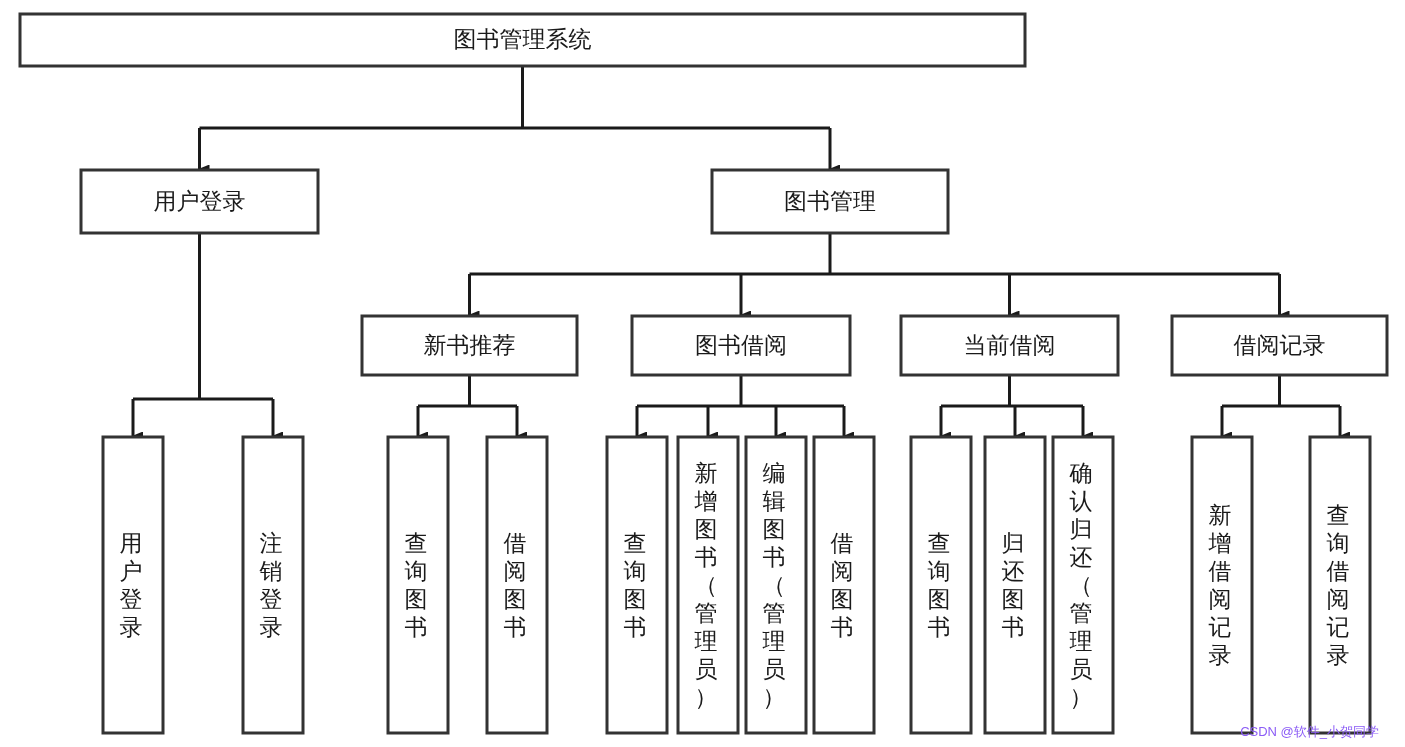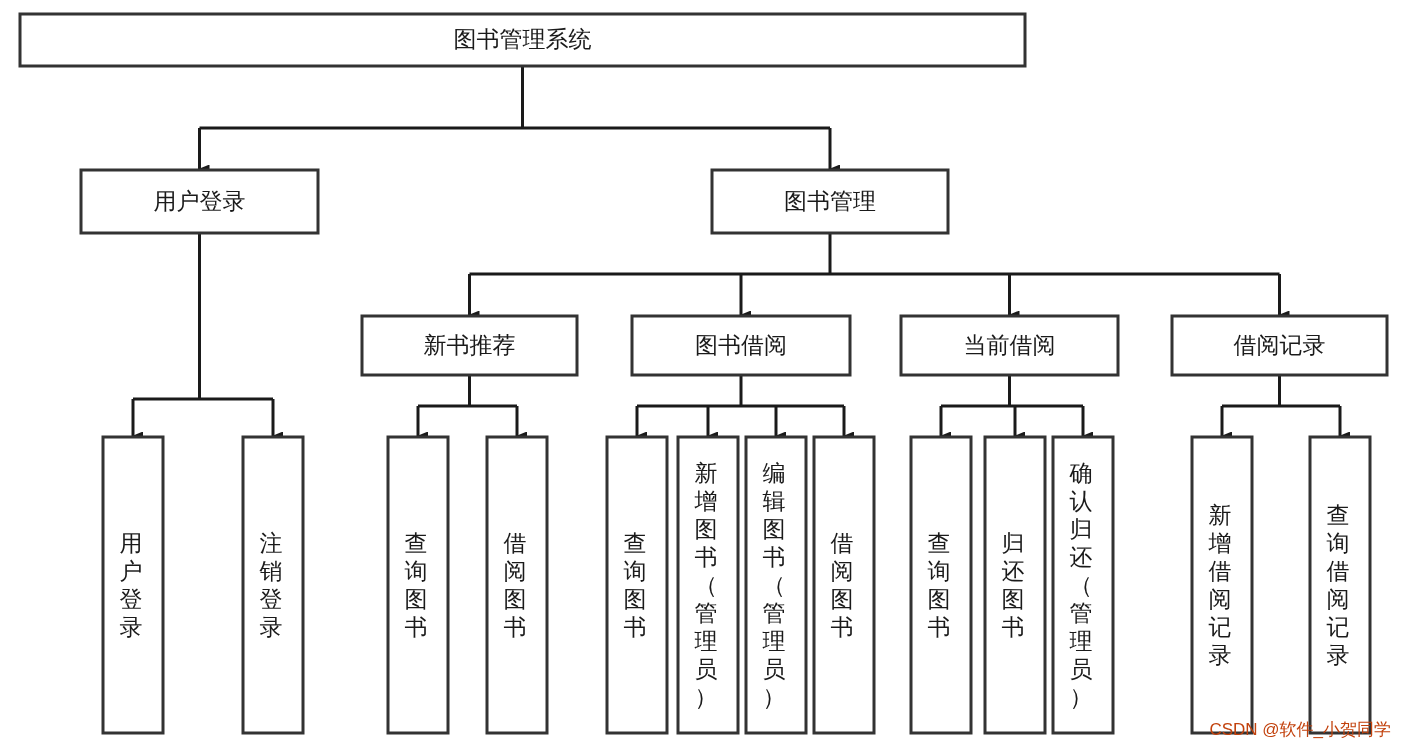--- a/index.html
+++ b/index.html
@@ -38,25 +38,25 @@
     fill: #1a1a1a;
     letter-spacing: 4px;
   }
   .edge {
     stroke: #1a1a1a;
     stroke-width: 3;
     fill: none;
   }
   .watermark {
     position: absolute;
-    right: 14px;
+    right: 26px;
     bottom: 6px;
     font-family: "Liberation Sans", "DejaVu Sans", sans-serif;
-    font-size: 17px;
-    color: #c2410c;
+    font-size: 13px;
+    color: #8b5cf6;
     white-space: nowrap;
     pointer-events: none;
   }
 </style>
 </head>
 <body>
 
 <svg id="diagram" viewBox="0 0 1405 747" xmlns="http://www.w3.org/2000/svg">
 
   <defs>

